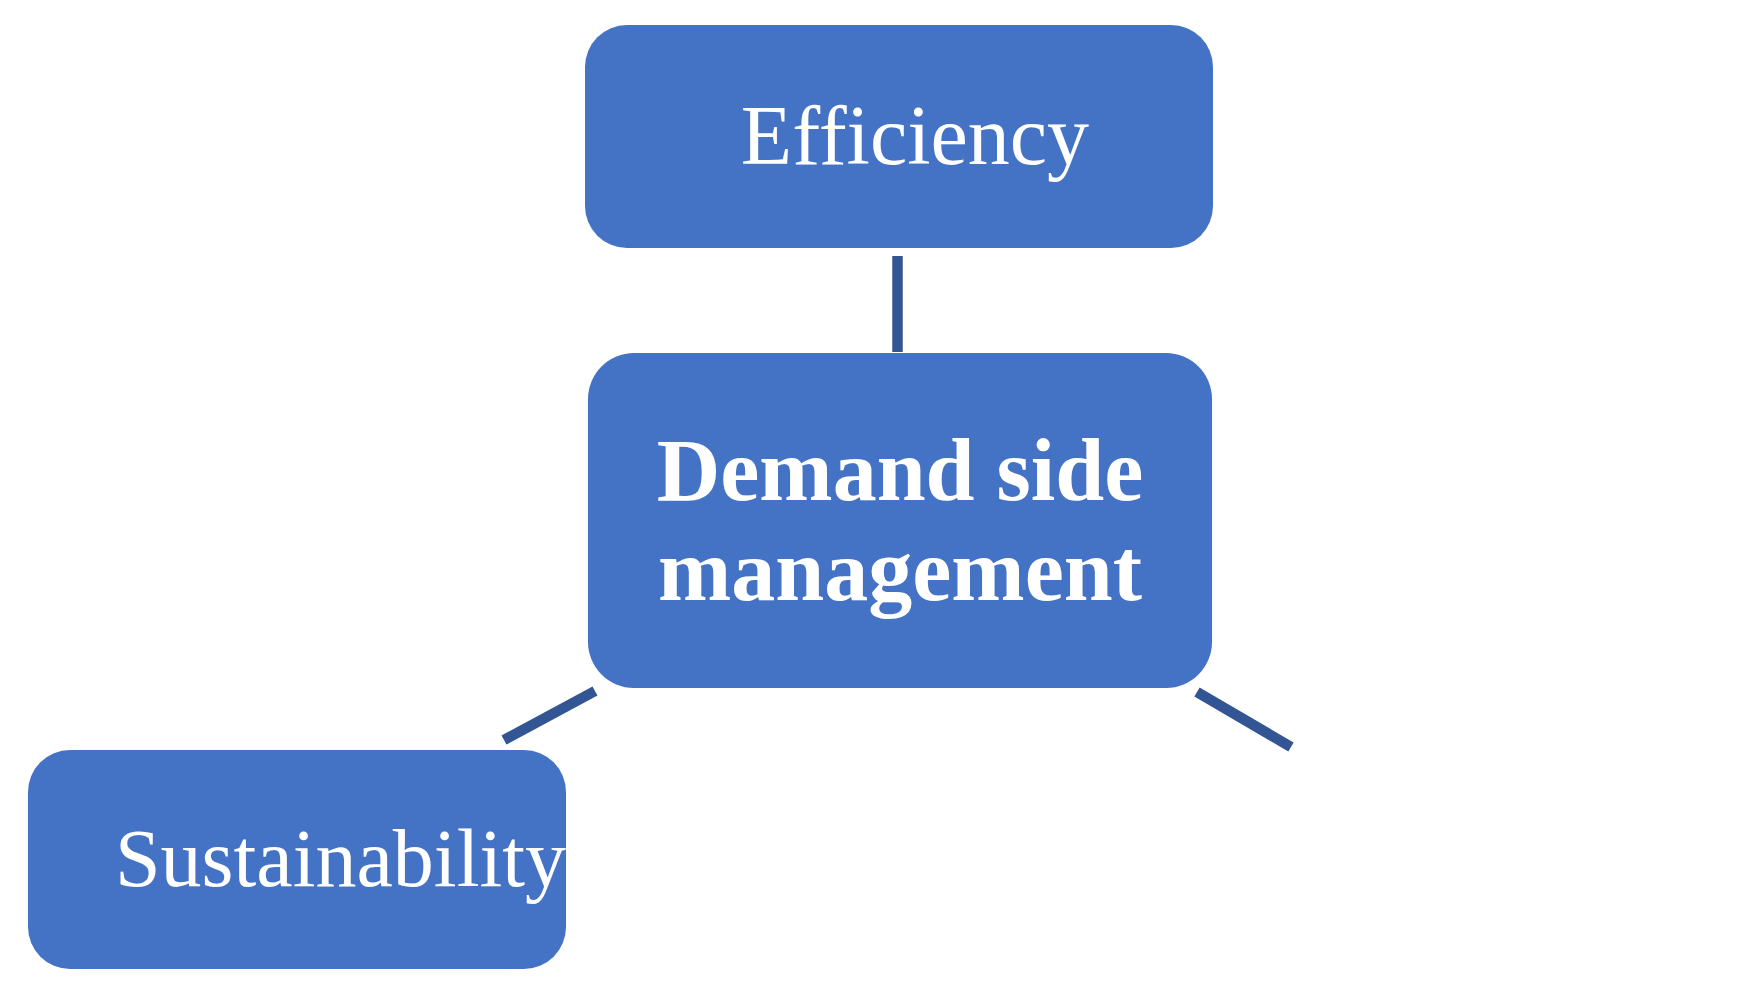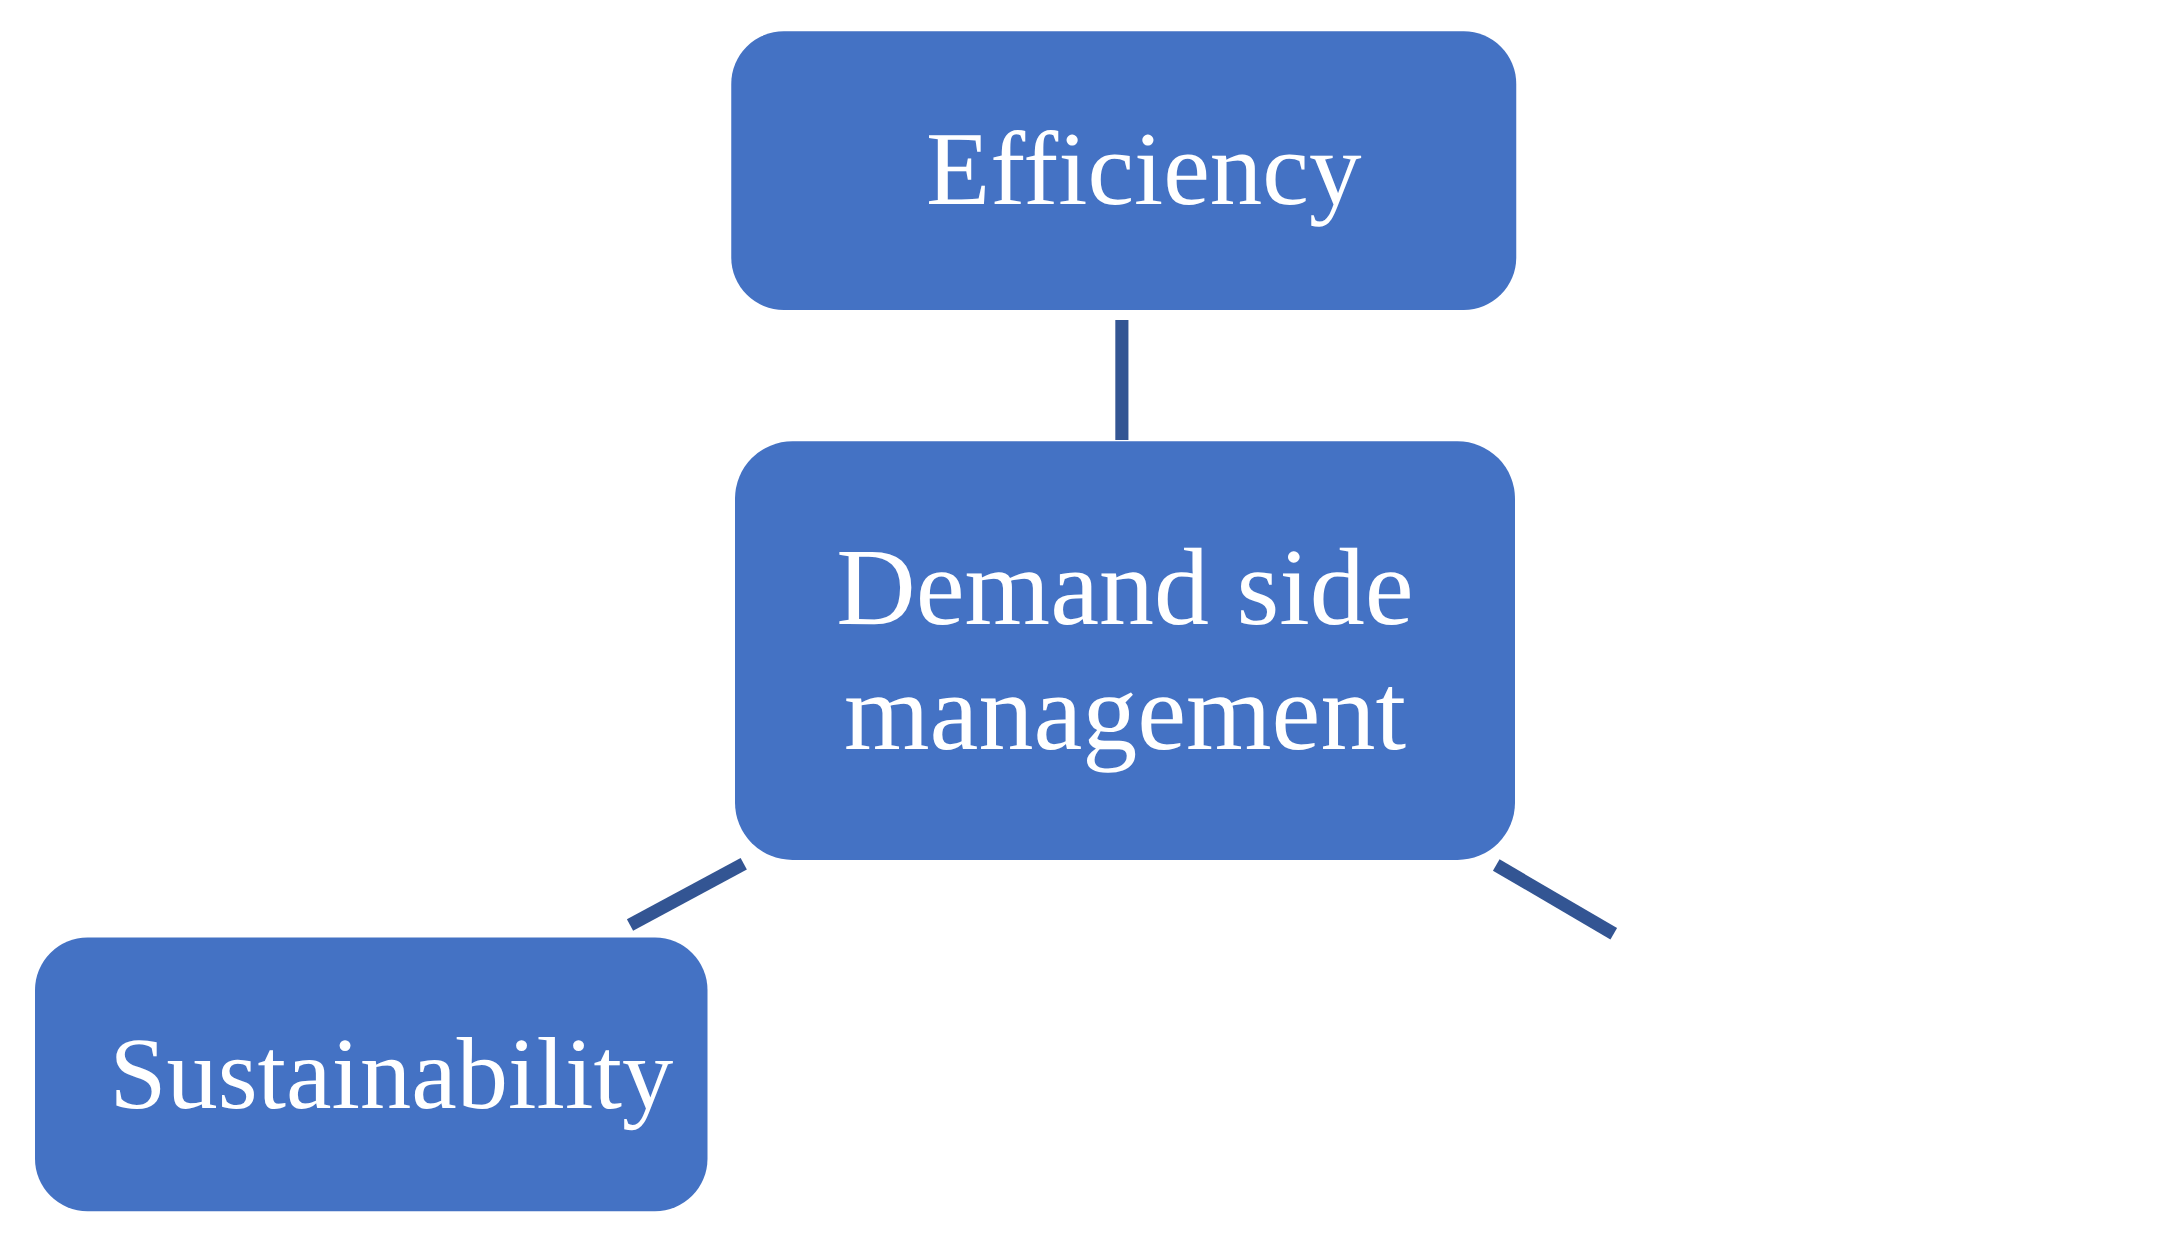--- a/index.html
+++ b/index.html
@@ -49,26 +49,28 @@
     width: 628px; height: 223px;
     border-radius: 42px;
     font-size: 84px;
   }
   .node--center {
     left: 588px; top: 353px;
     width: 624px; height: 335px;
     border-radius: 46px;
     font-size: 88px;
     padding: 0 40px;
+    font-weight: bold;
   }
   .node--sustainability {
     left: 28px; top: 750px;
     width: 538px; height: 219px;
     border-radius: 42px;
     font-size: 82px;
+    justify-content: flex-end;
   }
   .node--reliability {
     left: 1268px; top: 752px;
     width: 445px; height: 221px;
     border-radius: 42px;
     font-size: 82px;
   }
 </style>
 </head>
 <body>

